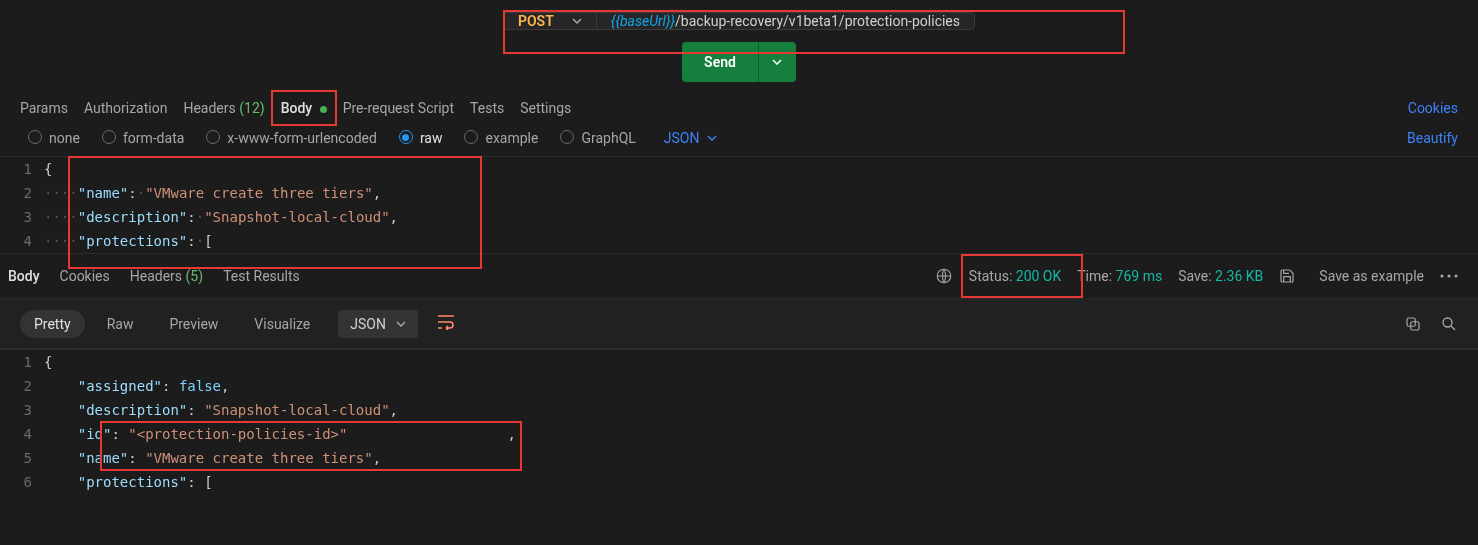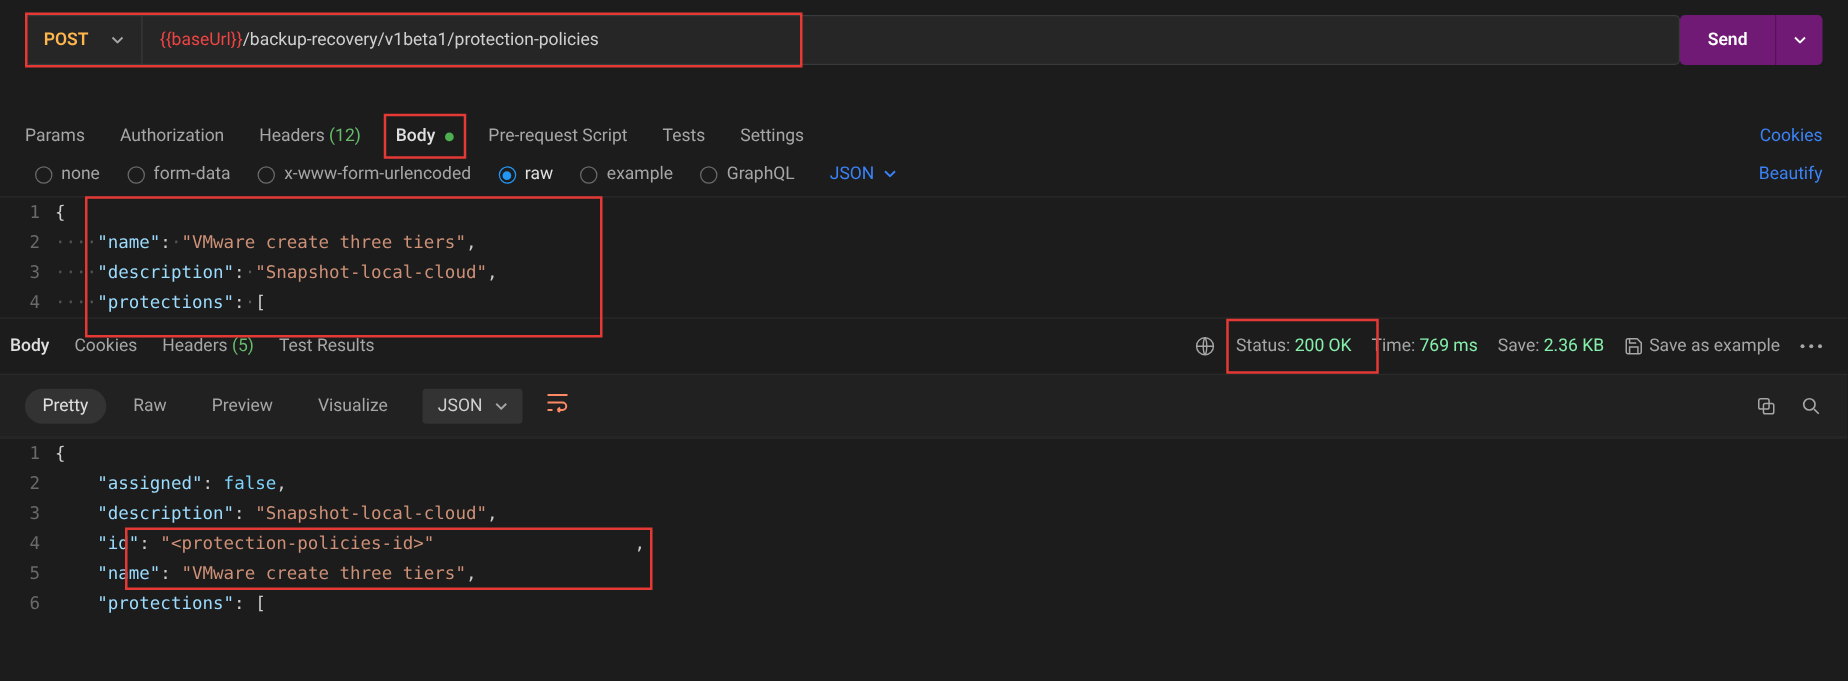--- a/index.html
+++ b/index.html
@@ -10,20 +10,22 @@
     font-size: 14px;
     width: 1478px;
     height: 545px;
     overflow: hidden;
     position: relative;
   }
   .request-bar {
     display: flex;
     align-items: center;
     padding: 12px 20px 12px 20px;
+    gap: 12px;
+    flex-direction: column;
   }
   .method-url-group {
     display: flex;
     align-items: center;
     background: #262626;
     border: 1px solid #3a3a3a;
     border-radius: 4px;
     flex: 1;
     height: 40px;
     position: relative;
@@ -43,25 +45,25 @@
     width: 10px; height: 6px;
     display: inline-block;
   }
   .url-input {
     flex: 1;
     padding: 0 14px;
     color: #d0d0d0;
     font-size: 14px;
     white-space: nowrap;
   }
-  .var-token { color: #ef4444; }
+  .var-token { color: #0ea5e9; font-style: italic; }
   .send-group {
     display: flex;
     align-items: stretch;
-    background: #701a75;
+    background: #15803d;
     border-radius: 4px;
     height: 40px;
     overflow: hidden;
   }
   .send-btn {
     color: #fff;
     font-weight: 600;
     padding: 0 22px;
     display: flex;
     align-items: center;
@@ -72,22 +74,21 @@
     border-left: 1px solid rgba(0,0,0,0.25);
     display: flex;
     align-items: center;
     justify-content: center;
     cursor: pointer;
   }
   .tabs-row {
     display: flex;
     align-items: center;
     padding: 6px 20px 14px 20px;
-    gap: 28px;
-    margin-top: 31px;
+    gap: 16px;
   }
   .tab { color: #a6a6a6; cursor: pointer; position: relative; }
   .tab .count { color: #66bb6a; }
   .tab.active { color: #e0e0e0; font-weight: 500; }
   .green-dot {
     display: inline-block;
     width: 7px; height: 7px;
     background: #4caf50;
     border-radius: 50%;
     margin-left: 4px;
@@ -95,21 +96,21 @@
   }
   .cookies-link { margin-left: auto; color: #3b82f6; cursor: pointer; }
   .body-type-row {
     display: flex;
     align-items: center;
     padding: 0 20px 10px 28px;
     gap: 22px;
   }
   .radio-opt {
     display: flex;
-    align-items: flex-end;
+    align-items: flex-start;
     gap: 7px;
     cursor: pointer;
     color: #a6a6a6;
   }
   .radio-circle {
     width: 14px; height: 14px;
     border: 1.5px solid #6a6a6a;
     border-radius: 50%;
     display: inline-flex;
     align-items: center;
@@ -170,22 +171,22 @@
   }
   .resp-tab { color: #a6a6a6; cursor: pointer; padding: 4px 0; }
   .resp-tab.active { color: #e0e0e0; font-weight: 500; }
   .resp-right {
     margin-left: auto;
     display: flex;
     align-items: center;
     gap: 16px;
     color: #a6a6a6;
   }
-  .stat-val { color: #86efac; }
-  .save-example { display: flex; align-items: center; gap: 4px; cursor: pointer; }
+  .stat-val { color: #14b8a6; }
+  .save-example { display: flex; align-items: center; gap: 24px; cursor: pointer; }
   .icon-btn { cursor: pointer; color: #a6a6a6; display: inline-flex; }
 
   .view-row {
     display: flex;
     align-items: center;
     padding: 8px 20px;
     gap: 8px;
     background: #212121;
     border-top: 1px solid #2a2a2a;
     border-bottom: 1px solid #2a2a2a;

